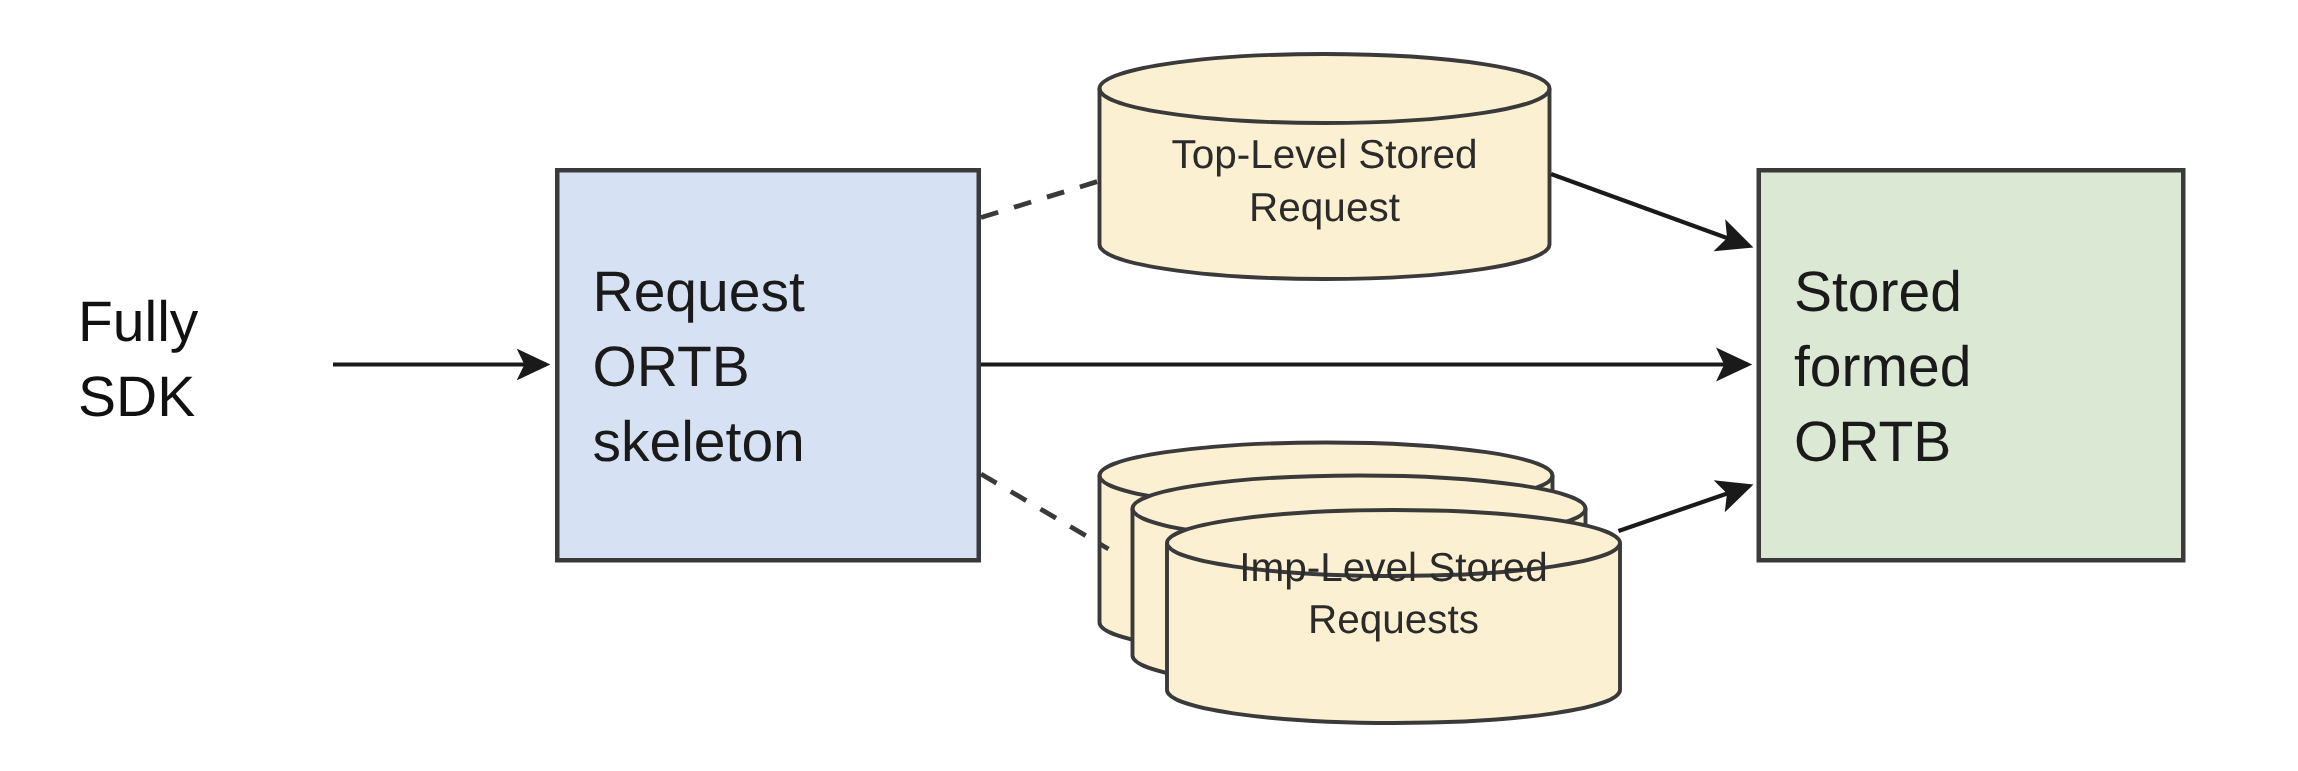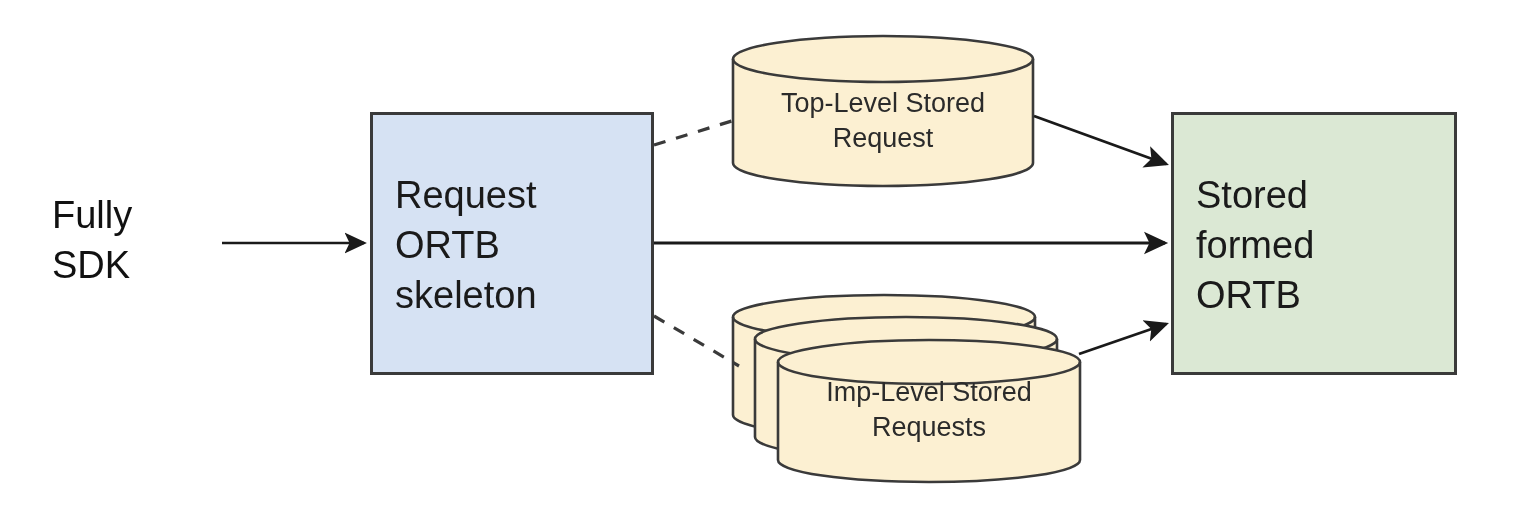--- a/index.html
+++ b/index.html
@@ -64,21 +64,21 @@
     white-space: pre;
     pointer-events: none;
   }
   #label-top-level-stored-request {
     left: 738px;
     top: 86px;
     width: 290px;
   }
   #label-imp-level-stored-requests {
     left: 782px;
-    top: 375px;
+    top: 361px;
     width: 294px;
   }
 </style>
 </head>
 <body>
 
 <div id="canvas">
 
   <svg id="diagram-svg" viewBox="0 0 1532 514">
     <defs>

